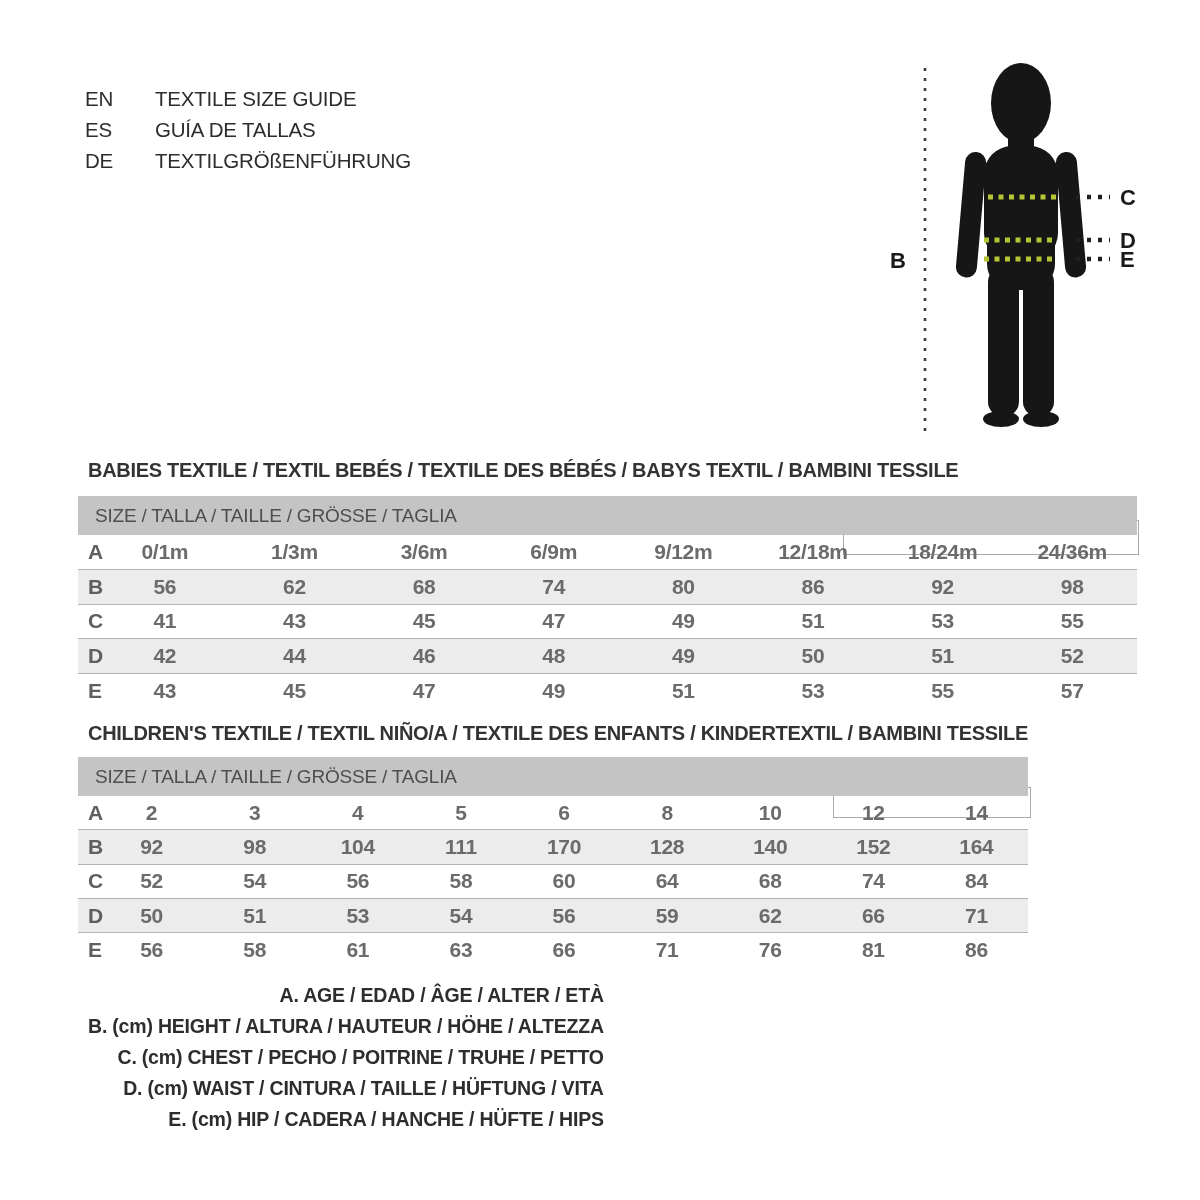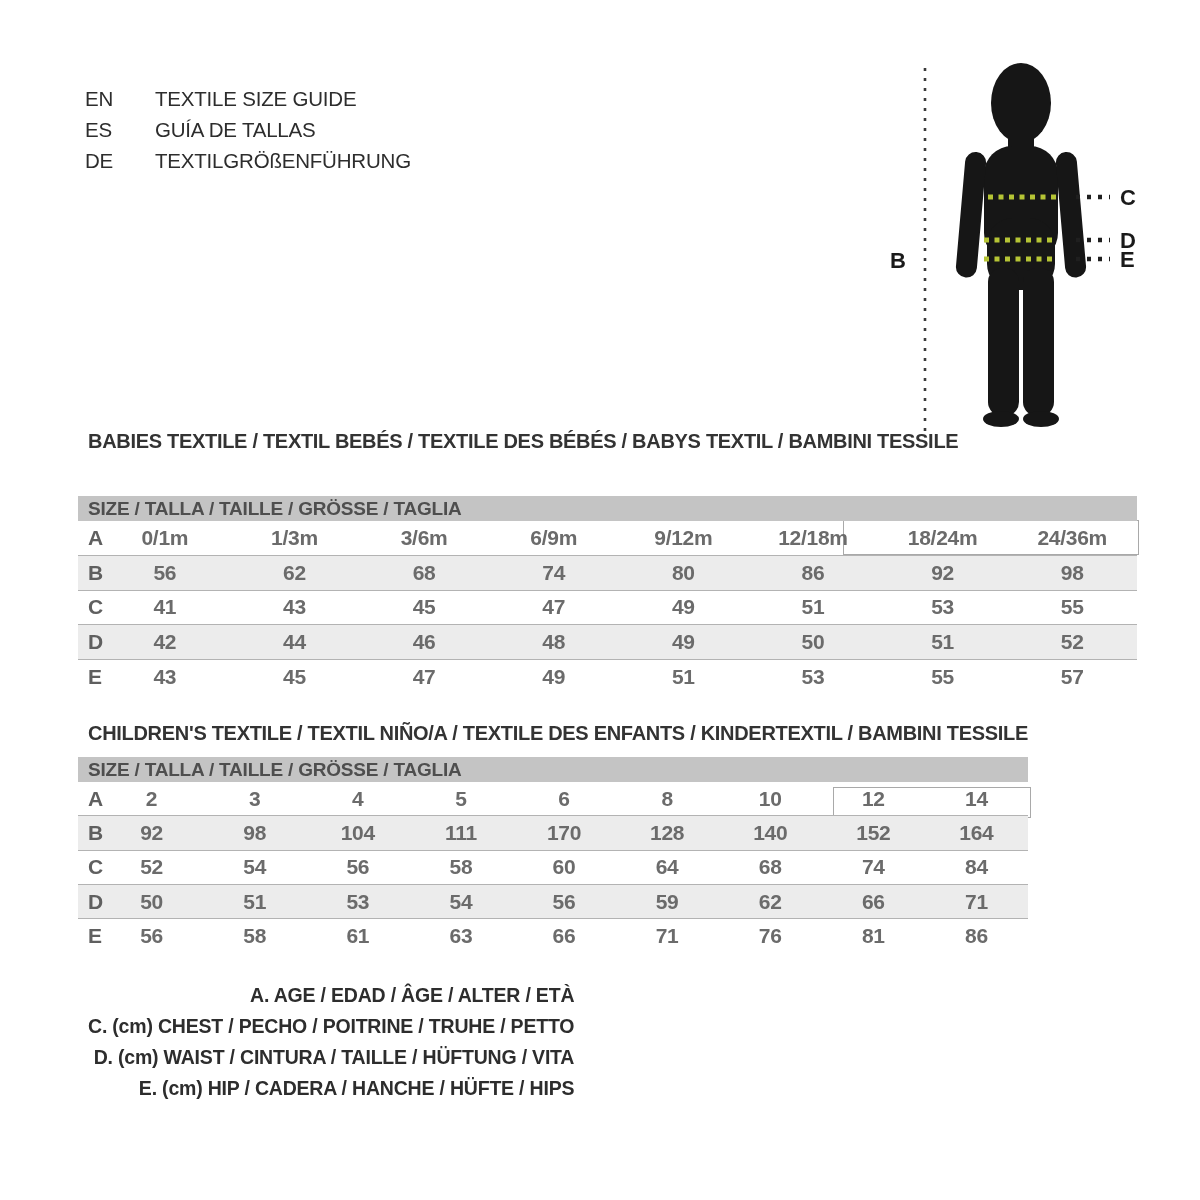--- a/index.html
+++ b/index.html
@@ -14,32 +14,32 @@
   
   .figure-svg{position:absolute;left:880px;top:40px;width:290px;height:410px;}
   .sil{fill:var(--silhouette,#161616);}
   .vline{stroke:#3a3a3a;stroke-width:2.6;stroke-dasharray:3 7;fill:none;}
   .gline{stroke:var(--accent_green,#b5c435);stroke-width:5;stroke-dasharray:5 5.5;fill:none;}
   .bdots{stroke:#1f1f1f;stroke-width:4.5;stroke-dasharray:4 7;fill:none;}
   .fig-label{font-family:"Liberation Sans",sans-serif;font-size:22px;font-weight:700;fill:#1a1a1a;}
   
   .section-title{position:absolute;left:88px;font-size:20px;line-height:22px;
     font-weight:700;letter-spacing:-0.3px;color:#333;white-space:nowrap;}
-  .title-babies{top:430px;}
+  .title-babies{top:459px;}
   .title-children{top:722px;}
   
   .sel-box{position:absolute;border:1px solid #a9a9a9;background:#fff;}
   .sel-box-babies{left:843px;top:520px;width:294px;height:33px;}
   .sel-box-children{left:833px;top:787px;width:196px;height:29px;}
   
   .size-table{position:absolute;left:78px;}
   #table-babies{top:496px;width:1059px;--n:8;--rh:33.8px;}
   #table-children{top:757px;width:950px;--n:9;--rh:33.3px;}
-  .band{height:25px;background:var(--band,#c4c4c4);display:flex;align-items:center;
-    padding-left:10px;font-size:19px;font-weight:700;letter-spacing:-0.2px;color:#4e4e4e;}
+  .band{height:39px;background:var(--band,#c4c4c4);display:flex;align-items:center;
+    padding-left:17px;font-size:19px;font-weight:400;letter-spacing:-0.2px;color:#4e4e4e;}
   .t-row{display:grid;grid-template-columns:22px repeat(var(--n),1fr);height:var(--rh);
     align-items:center;font-size:21px;font-weight:700;letter-spacing:-0.3px;
     color:var(--text_gray,#6b6b6b);}
   .t-row.stripe{background:var(--stripe,#ececec);}
   .t-row.sep{border-top:1px solid #b3b3b3;}
   .cell{text-align:center;}
   .rlabel{text-align:left;padding-left:10px;color:#5f5f5f;}
   
   .legend-block{position:absolute;left:88px;top:980px;text-align:right;}
   .legend-line{line-height:31px;font-size:19.5px;font-weight:700;letter-spacing:-0.2px;
@@ -222,18 +222,19 @@
         <span class="cell">66</span>
         <span class="cell">71</span>
         <span class="cell">76</span>
         <span class="cell">81</span>
         <span class="cell">86</span>
       </div>
     </div>
 
   <div class="legend-block">
     <div class="legend-line">A. AGE / EDAD / ÂGE / ALTER / ETÀ</div>
+    <div class="legend-line">B. (cm) HEIGHT / ALTURA / HAUTEUR / HÖHE / ALTEZZA</div>
     <div class="legend-line">C. (cm) CHEST / PECHO / POITRINE / TRUHE / PETTO</div>
     <div class="legend-line">D. (cm) WAIST / CINTURA / TAILLE / HÜFTUNG / VITA</div>
     <div class="legend-line">E. (cm) HIP / CADERA / HANCHE / HÜFTE / HIPS</div>
   </div>
 
 </div>
 
 </body></html>

